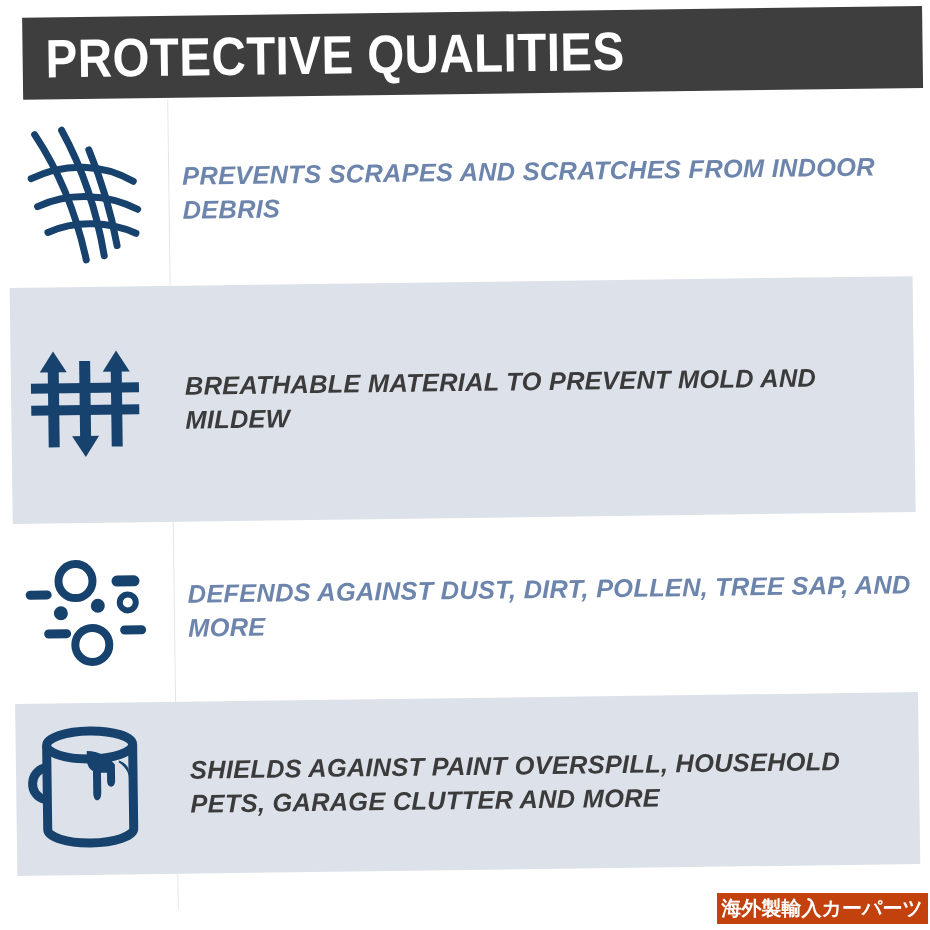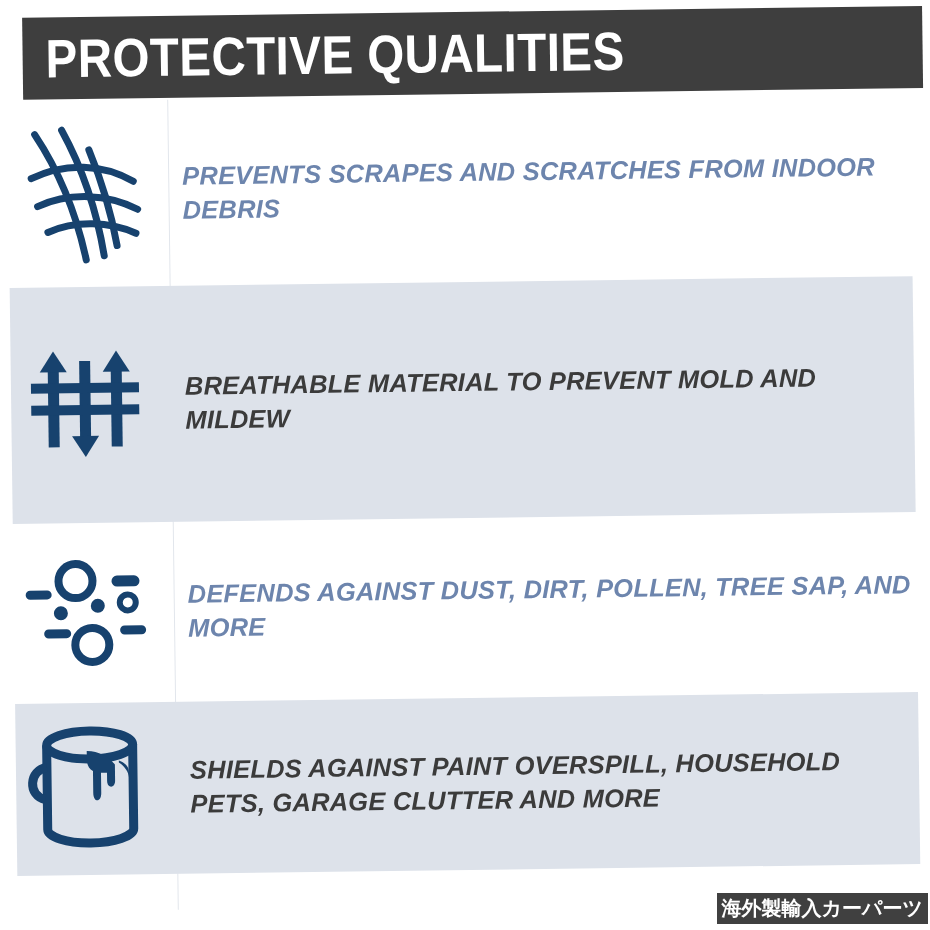--- a/index.html
+++ b/index.html
@@ -108,21 +108,21 @@
     letter-spacing: 0.2px;
   }
   .tone-blue .feature-text { color: #6d85ad; }
   .tone-dark .feature-text { color: #3b3b3b; }
 
   
   .watermark {
     position: absolute;
     right: 2px;
     bottom: 6px;
-    background: #404040;
+    background: #c2410c;
     color: #ffffff;
     font-family: "DejaVu Sans", sans-serif;
     font-weight: 700;
     font-size: 20px;
     line-height: 1;
     padding: 5px 5px 6px 5px;
     letter-spacing: 0px;
     white-space: nowrap;
     z-index: 20;
   }

